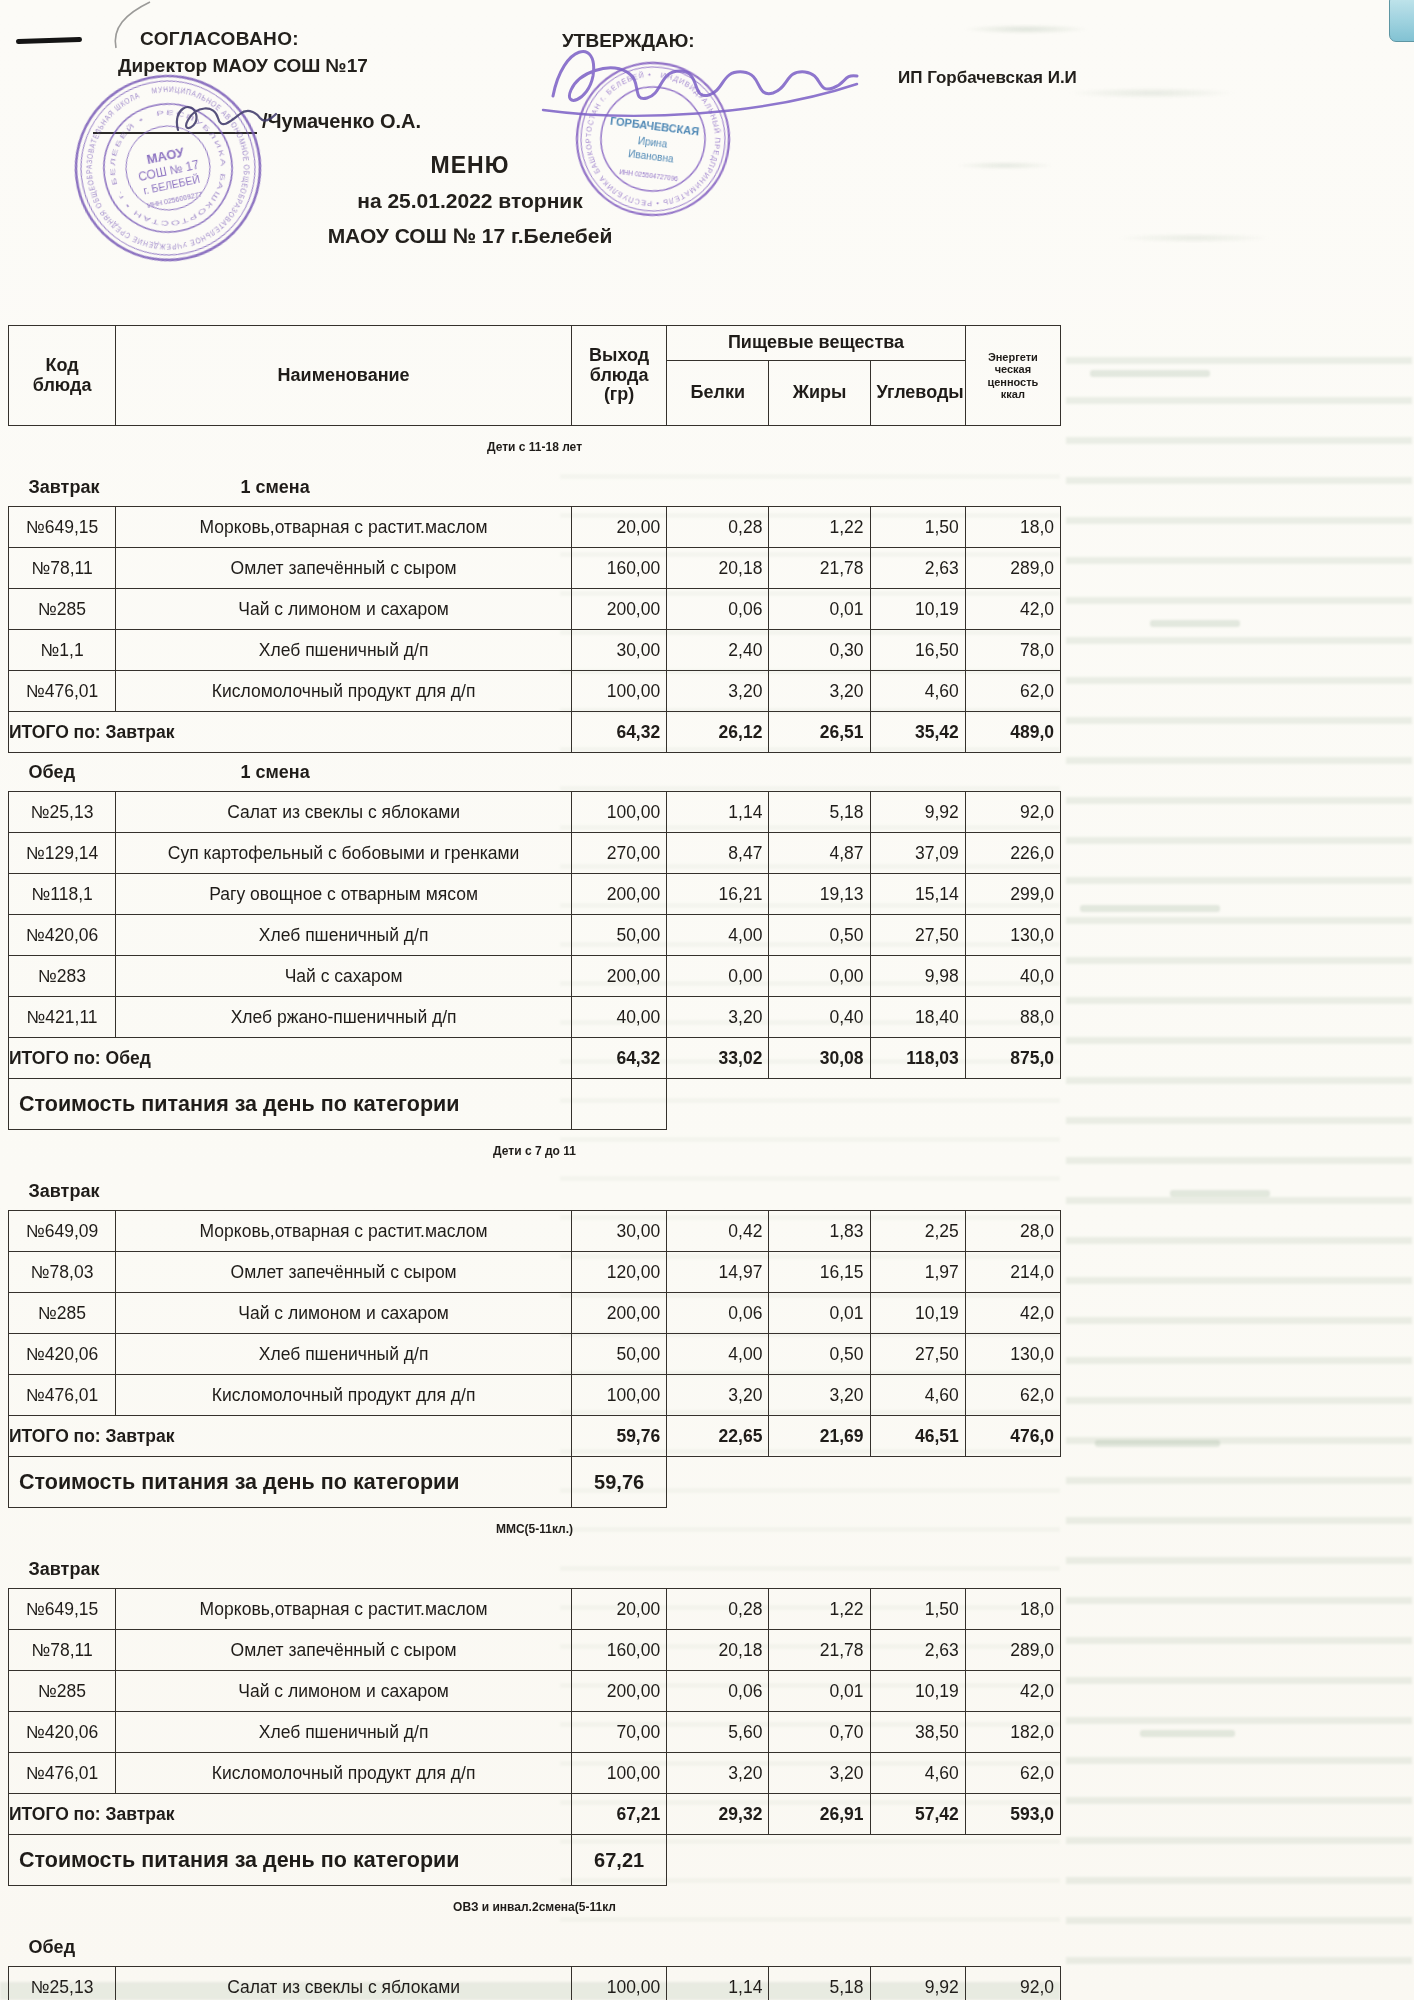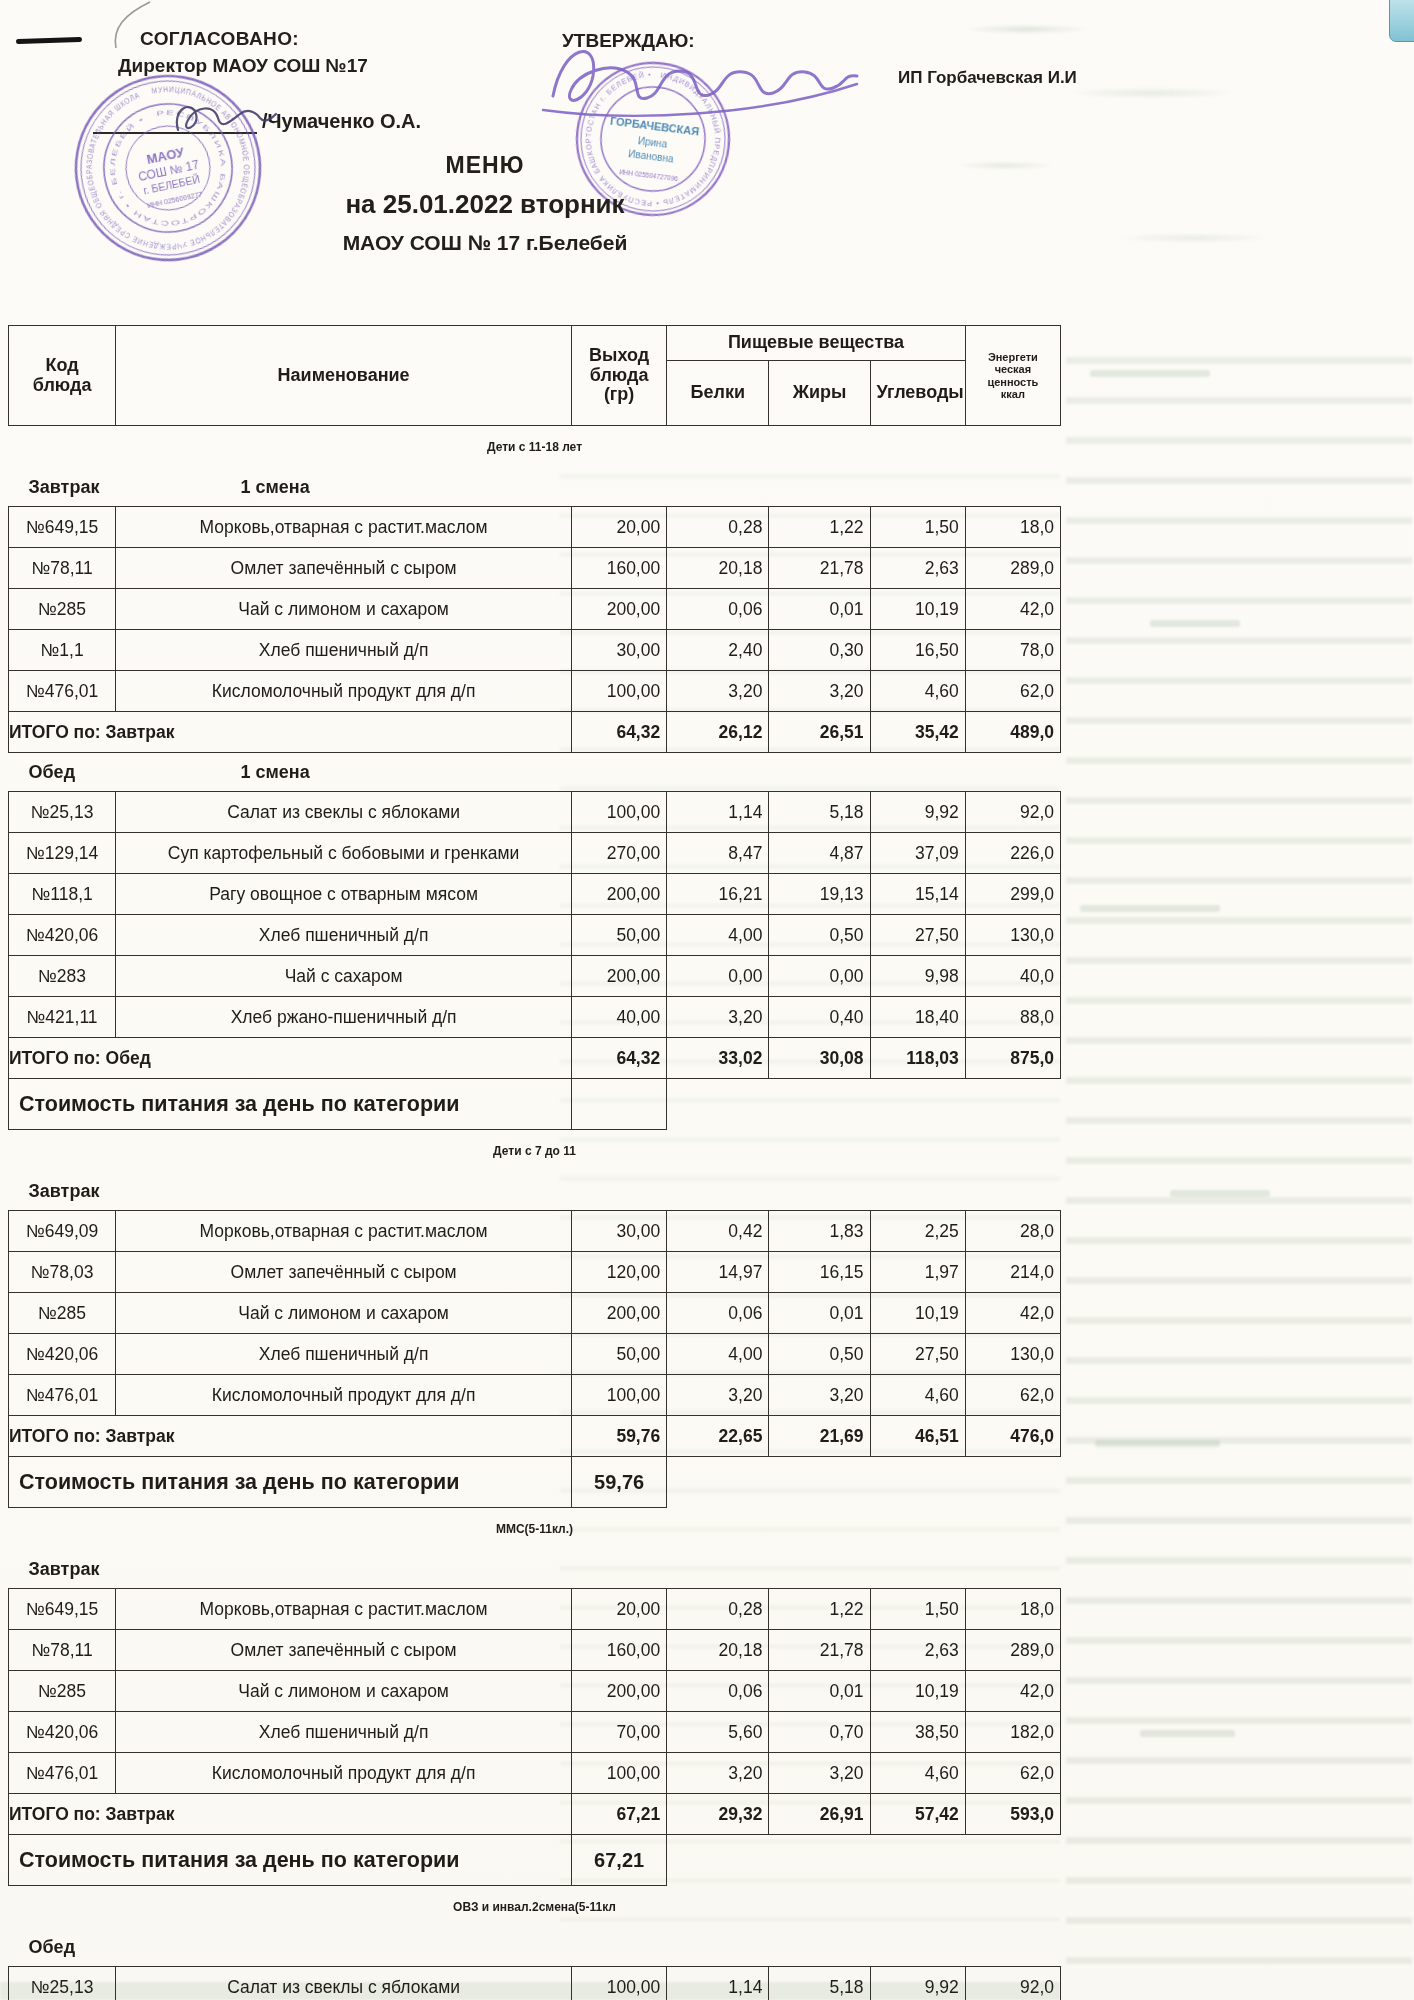--- a/index.html
+++ b/index.html
@@ -29,23 +29,23 @@
 
   
   .hdr-text{position:absolute;font-weight:bold;}
   .agreed-label{left:140px;top:28px;font-size:19px;letter-spacing:.4px;}
   .agreed-role{left:118px;top:55px;font-size:19px;}
   .sig-underline{position:absolute;left:93px;top:132px;width:164px;height:2px;background:#2c2a28;}
   .agreed-sig{left:262px;top:110px;font-size:20px;}
   .approved-label{left:562px;top:30px;font-size:19px;}
   .approved-name{left:898px;top:68px;font-size:17px;}
 
-  .title-block{position:absolute;left:15px;top:152px;width:940px;text-align:center;font-weight:bold;}
+  .title-block{position:absolute;left:0;top:152px;width:940px;text-align:center;font-weight:bold;}
   .title-l1{font-size:23px;letter-spacing:1px;}
-  .title-l2{font-size:26px;margin-top:10px;}
+  .title-l2{font-size:21px;margin-top:10px;}
   .title-l3{font-size:21px;margin-top:11px;}
 
   .stamp-left{position:absolute;left:70px;top:70px;width:196px;height:196px;transform:rotate(-12deg);opacity:.85;filter:blur(.3px);}
   .stamp-right{position:absolute;left:570px;top:56px;width:166px;height:166px;transform:rotate(7deg);opacity:.9;filter:blur(.3px);}
   .big-sig{position:absolute;left:535px;top:26px;width:336px;height:98px;}
   .small-sig{position:absolute;left:166px;top:92px;width:132px;height:54px;}
 
   
   table.menu{position:absolute;left:8px;top:325px;width:1053px;border-collapse:collapse;table-layout:fixed;
     font-size:17.5px;color:#1f1c19;}

